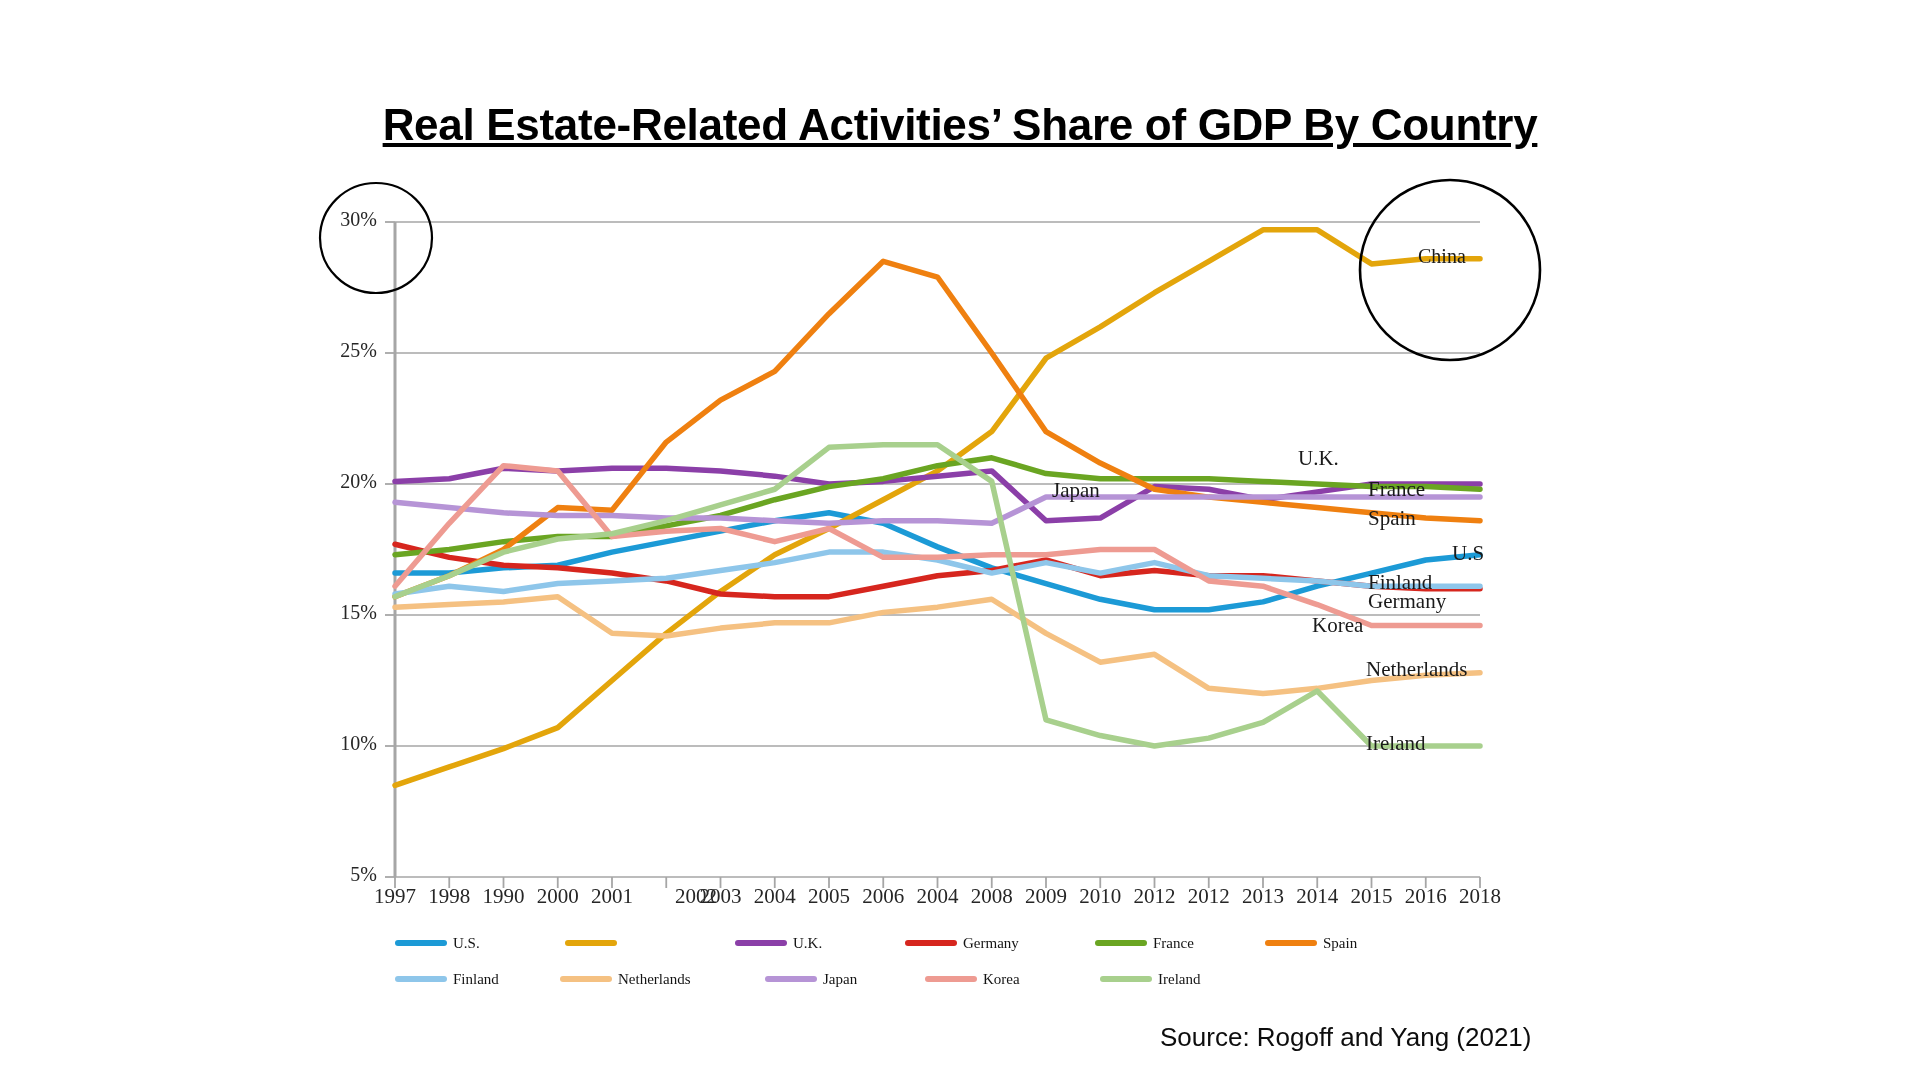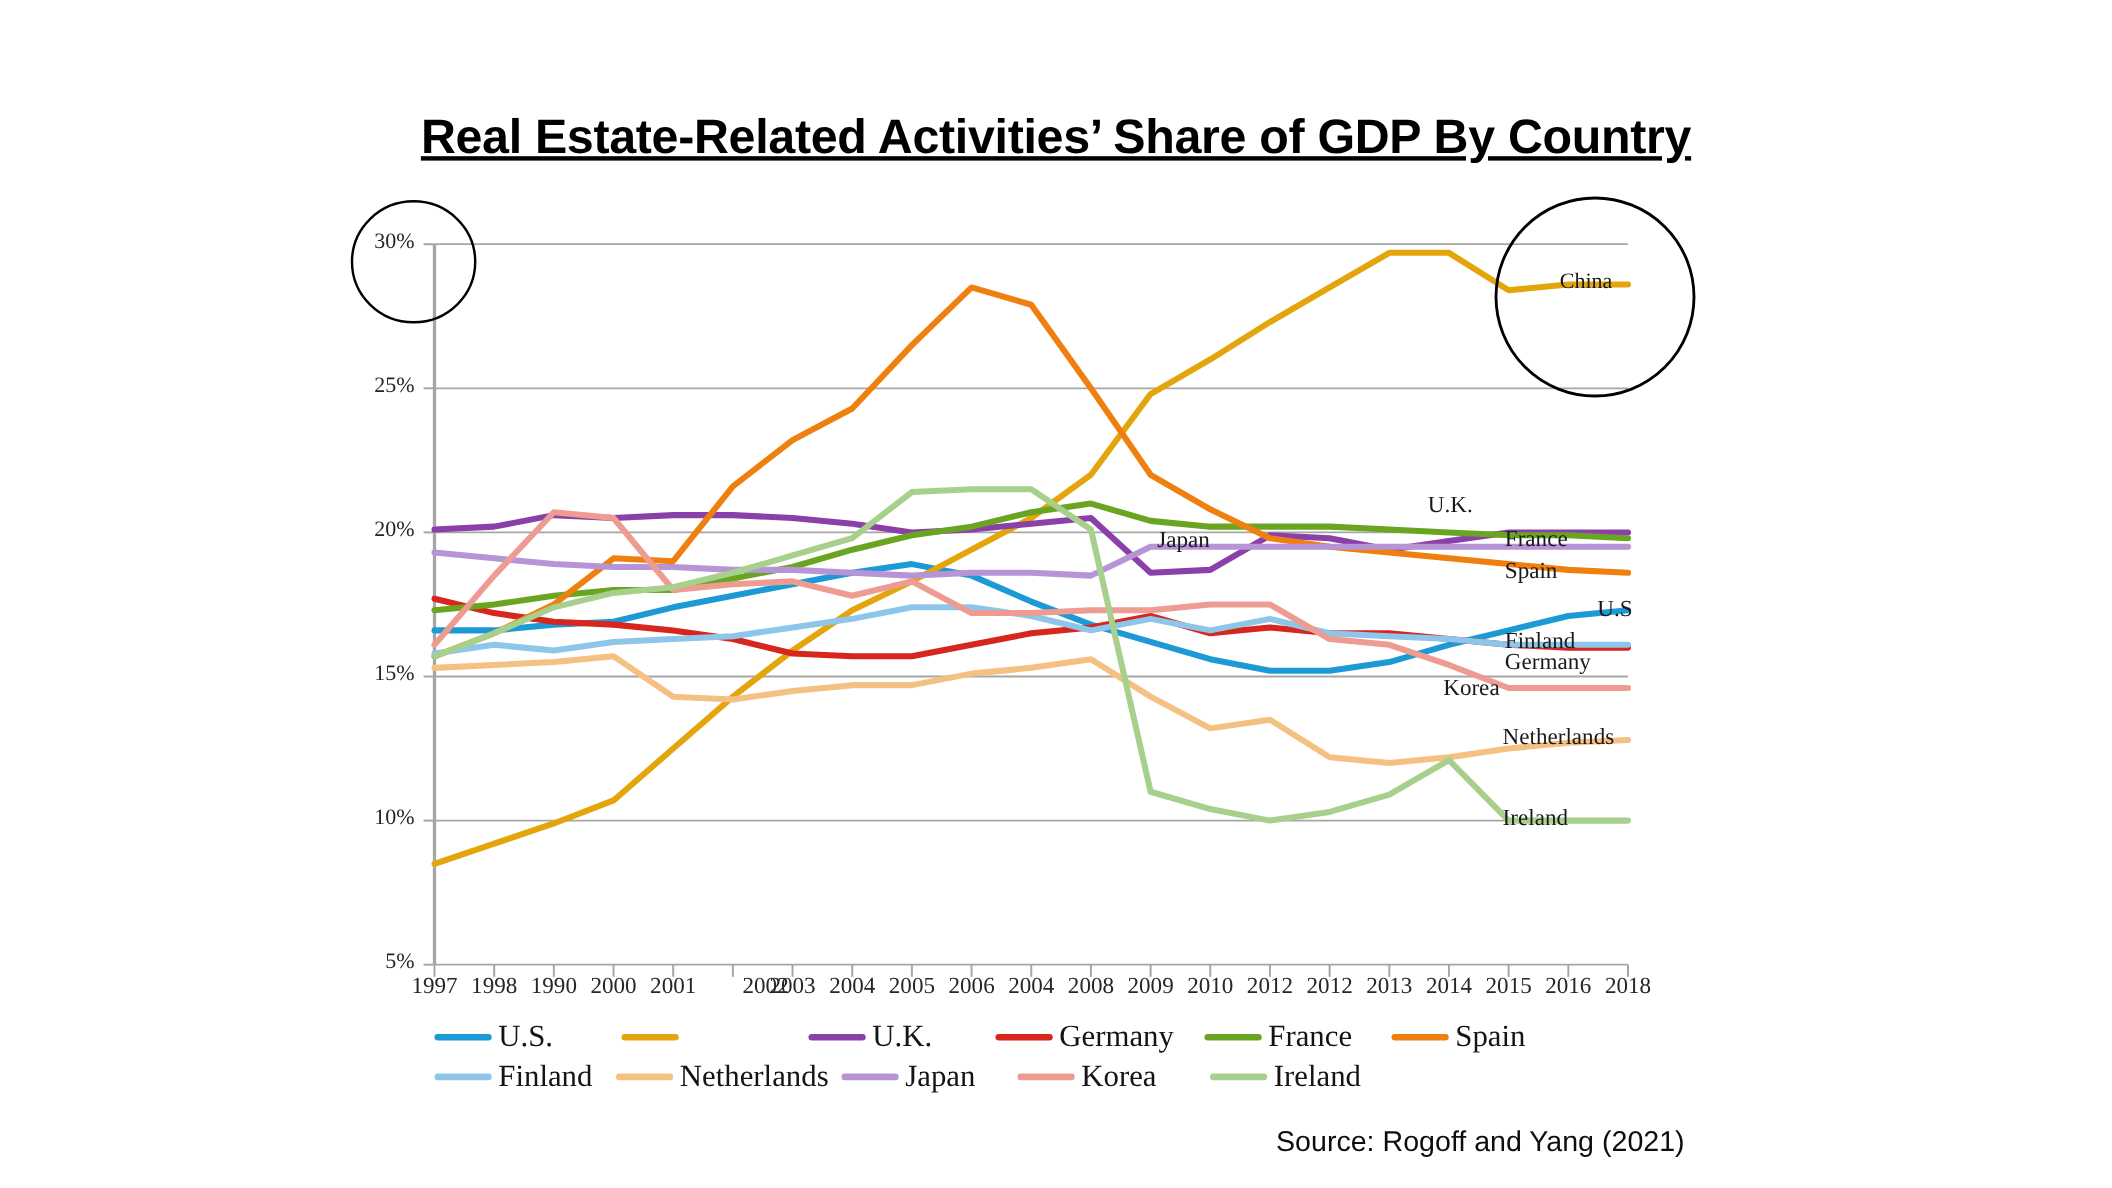--- a/index.html
+++ b/index.html
@@ -75,21 +75,21 @@
   .legend-item{
     display:flex;
     align-items:center;
     white-space:nowrap;
   }
   .legend-swatch{
     width:52px;height:6px;border-radius:3px;margin-right:6px;flex:none;
   }
   .legend-text{
     font-family:"Liberation Serif", serif;
-    font-size:28px;
+    font-size:15px;
     color:#141414;
   }
 
   .source{
     position:absolute;
     left:1160px;
     top:1022px;
     font-family:"Liberation Sans", sans-serif;
     font-size:26px;
     color:#0d0d0d;

